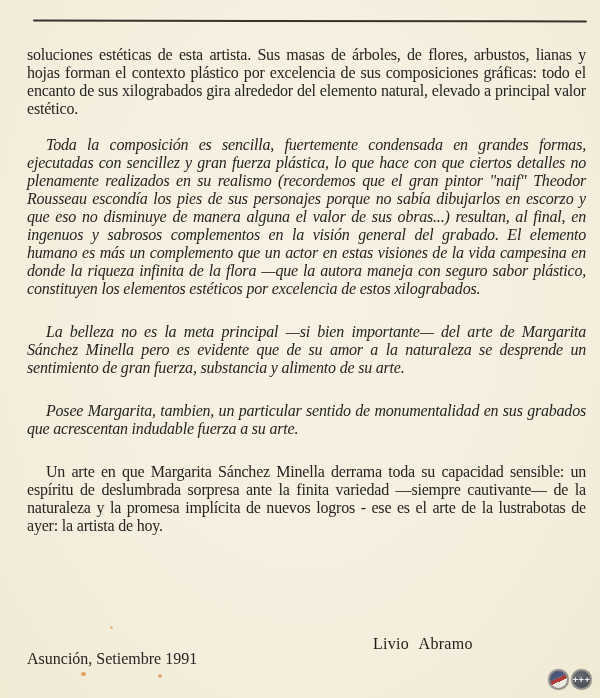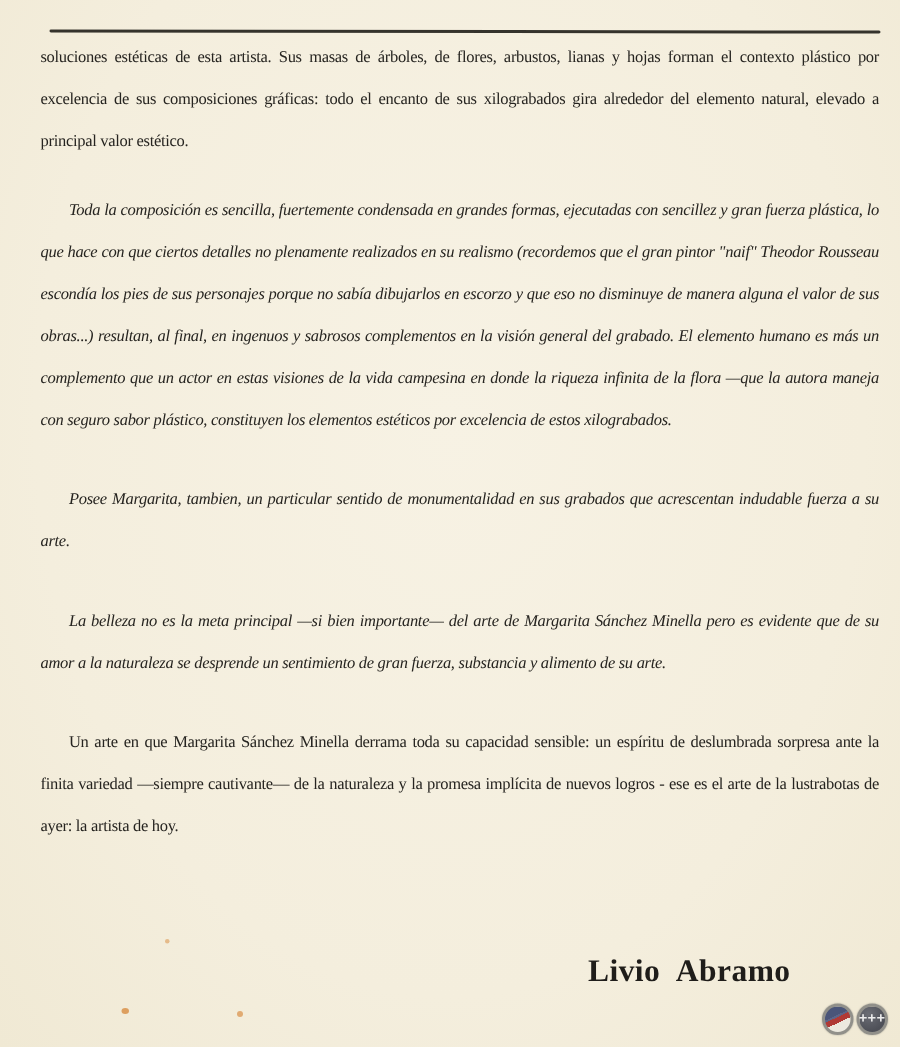--- a/index.html
+++ b/index.html
@@ -17,37 +17,37 @@
     top: 20px;
     width: 554px;
     height: 2px;
     background: #35332c;
     transform: rotate(0.08deg);
     border-radius: 1px;
   }
   .content {
     position: absolute;
     left: 27px;
-    top: 24px;
+    top: 46px;
     width: 559px;
     color: #262420;
-    font-size: 11px;
-    line-height: 28px;
+    font-size: 16px;
+    line-height: 18px;
     letter-spacing: -0.2px;
     text-align: justify;
   }
   .content p { margin: 0 0 18px 0; }
   .content p.indent { text-indent: 19px; }
   .content p.gap-lg { margin-bottom: 25px; font-style: italic; }
   .signature {
     position: absolute;
-    left: 392px;
+    left: 373px;
     top: 635px;
-    font-size: 21px;
-    font-weight: 700;
+    font-size: 16px;
+    font-weight: 400;
     letter-spacing: 0.3px;
     word-spacing: 6px;
     color: #1f1d1a;
   }
   .dateline {
     position: absolute;
     left: 27px;
     top: 650px;
     font-size: 16px;
     color: #262420;
@@ -101,27 +101,28 @@
 </head>
 <body>
 
 <div class="page">
 
   <div class="top-rule"></div>
 
   <div class="content">
     <p class="para">soluciones estéticas de esta artista. Sus masas de árboles, de flores, arbustos, lianas y hojas forman el contexto plástico por excelencia de sus composiciones gráficas: todo el encanto de sus xilograbados gira alrededor del elemento natural, elevado a principal valor estético.</p>
     <p class="para indent gap-lg">Toda la composición es sencilla, fuertemente condensada en grandes formas, ejecutadas con sencillez y gran fuerza plástica, lo que hace con que ciertos detalles no plenamente realizados en su realismo (recordemos que el gran pintor "naif" Theodor Rousseau escondía los pies de sus personajes porque no sabía dibujarlos en escorzo y que eso no disminuye de manera alguna el valor de sus obras...) resultan, al final, en ingenuos y sabrosos complementos en la visión general del grabado. El elemento humano es más un complemento que un actor en estas visiones de la vida campesina en donde la riqueza infinita de la flora —que la autora maneja con seguro sabor plástico, constituyen los elementos estéticos por excelencia de estos xilograbados.</p>
+    <p class="para indent gap-lg">La belleza no es la meta principal —si bien importante— del arte de Margarita Sánchez Minella pero es evidente que de su amor a la naturaleza se desprende un sentimiento de gran fuerza, substancia y alimento de su arte.</p>
     <p class="para indent gap-lg">Posee Margarita, tambien, un particular sentido de monumentalidad en sus grabados que acrescentan indudable fuerza a su arte.</p>
-    <p class="para indent gap-lg">La belleza no es la meta principal —si bien importante— del arte de Margarita Sánchez Minella pero es evidente que de su amor a la naturaleza se desprende un sentimiento de gran fuerza, substancia y alimento de su arte.</p>
     <p class="para indent">Un arte en que Margarita Sánchez Minella derrama toda su capacidad sensible: un espíritu de deslumbrada sorpresa ante la finita variedad —siempre cautivante— de la naturaleza y la promesa implícita de nuevos logros - ese es el arte de la lustrabotas de ayer: la artista de hoy.</p>
   </div>
 
   <div class="signature">Livio Abramo</div>
 
+  <div class="dateline">Asunción, Setiembre 1991</div>
 
   <span class="speck s1"></span>
   <span class="speck s2"></span>
   <span class="speck s3"></span>
 
   <div class="corner-widgets">
     <button class="circle-btn flag">
       <span></span>
     </button>
     <button class="circle-btn more">

